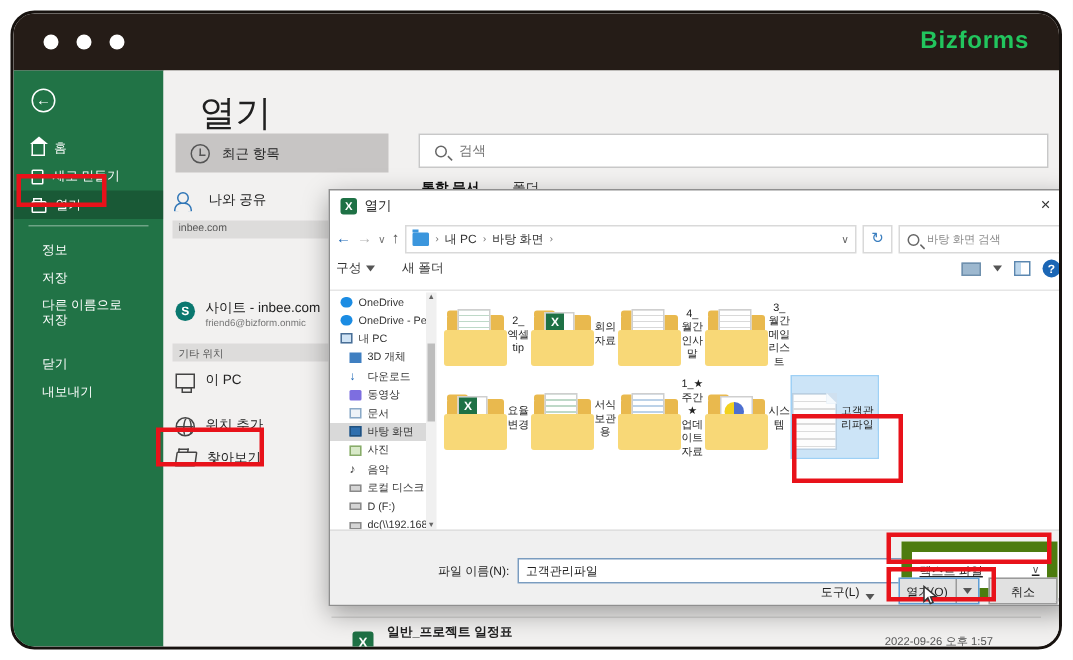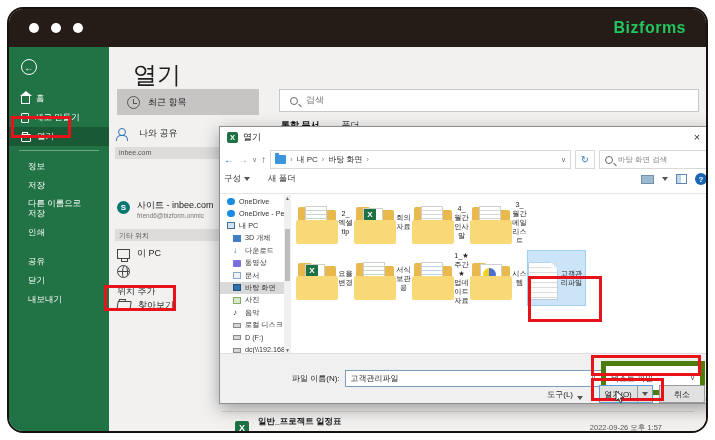--- a/index.html
+++ b/index.html
@@ -161,22 +161,22 @@
              background-image:repeating-linear-gradient(#fdfdfd 0 4px, #dcdcdc 4px 5px); }
   .textdoc::after { content:""; position:absolute; right:-1px; top:-1px; border-top:7px solid #cfe0ef; border-left:7px solid #f4f9fd; }
   .tile.selected { background:#cce4f7; outline:1px solid #9ed0f5; }
   .tile.selected .lbl { background:#cce4f7; }
 
   .dlg-footer { position:absolute; left:0; right:0; bottom:0; height:50px; background:#f0f0f0; border-top:1px solid #dfdfdf; }
   .fname-row { position:absolute; left:72px; top:7px; right:8px; display:flex; align-items:center; gap:5px; }
   .fname-lbl { font-size:8px; color:#222; white-space:nowrap; }
   .fname-input { flex:1; height:17px; border:1px solid #7a9cbf; background:#fff; font-size:8px; color:#222;
                  padding:0 14px 0 5px; font-family:inherit; }
-  .combo { width:104px; height:17px; border:5px solid #4d7c0f; background:#fff; display:flex; align-items:center;
-           font-size:8px; color:#222; padding:12px 5px; flex:none; }
+  .combo { width:104px; height:17px; border:7px solid #4d7c0f; background:#fff; display:flex; align-items:center;
+           font-size:8px; color:#222; padding:12px 5px; flex:none;text-decoration:underline; }
   .combo .cv { margin-left:auto; font-size:7px; color:#555; }
   .btn-row { position:absolute; right:8px; top:31px; display:flex; align-items:center; gap:6px; }
   .tools-lbl { display:flex; align-items:flex-end; gap:4px; font-size:8px; color:#222; margin-right:10px; }
   .btn { height:18px; border:1px solid #9a9a9a; background:#e1e1e1; font-size:8px; color:#222;
          display:flex; align-items:center; justify-content:center; }
   .btn.open { width:54px; border-color:#5e9ed6; }
   .btn.open .split { border-left:1px solid #9a9a9a; margin-left:5px; padding-left:4px; height:100%;
                      display:flex; align-items:center; }
   .btn.cancel { width:46px; }
   .grip { position:absolute; right:2px; bottom:2px; width:8px; height:8px;
@@ -221,27 +221,21 @@
       <div class="sb-div"></div>
       <div class="sb-item plain">
           <span>정보</span>
         </div>
       <div class="sb-item plain">
           <span>저장</span>
         </div>
       <div class="sb-item plain" style="height:28px;">
           <span class="two-line" style="width:60px;">다른 이름으로 저장</span>
         </div>
-      <div class="sb-item plain">
-          <span>인쇄</span>
-        </div>
       <div class="sb-gap"></div>
-      <div class="sb-item plain">
-          <span>공유</span>
-        </div>
       <div class="sb-item plain">
           <span>닫기</span>
         </div>
       <div class="sb-item plain">
           <span>내보내기</span>
         </div>
     </div>
 
     <div class="main">
       <div class="page-title">열기</div>
@@ -266,21 +260,21 @@
           <div class="t2">friend6@bizform.onmic</div>
         </span>
       </div>
 
       <div class="hdr-bar">기타 위치</div>
 
       <div class="place" style="top:200px;">
         <span class="pc-icon"></span>
         <span class="t1">이 PC</span>
       </div>
-      <div class="place" style="top:217px;flex-direction:column;">
+      <div class="place" style="top:230px;">
         <span class="globe"></span>
         <span class="t1">위치 추가</span>
       </div>
       <div class="place" style="top:252px;">
         <span class="openfold"></span>
         <span class="t1">찾아보기</span>
       </div>
 
       <div class="search-box">
         <span class="mag"></span>

